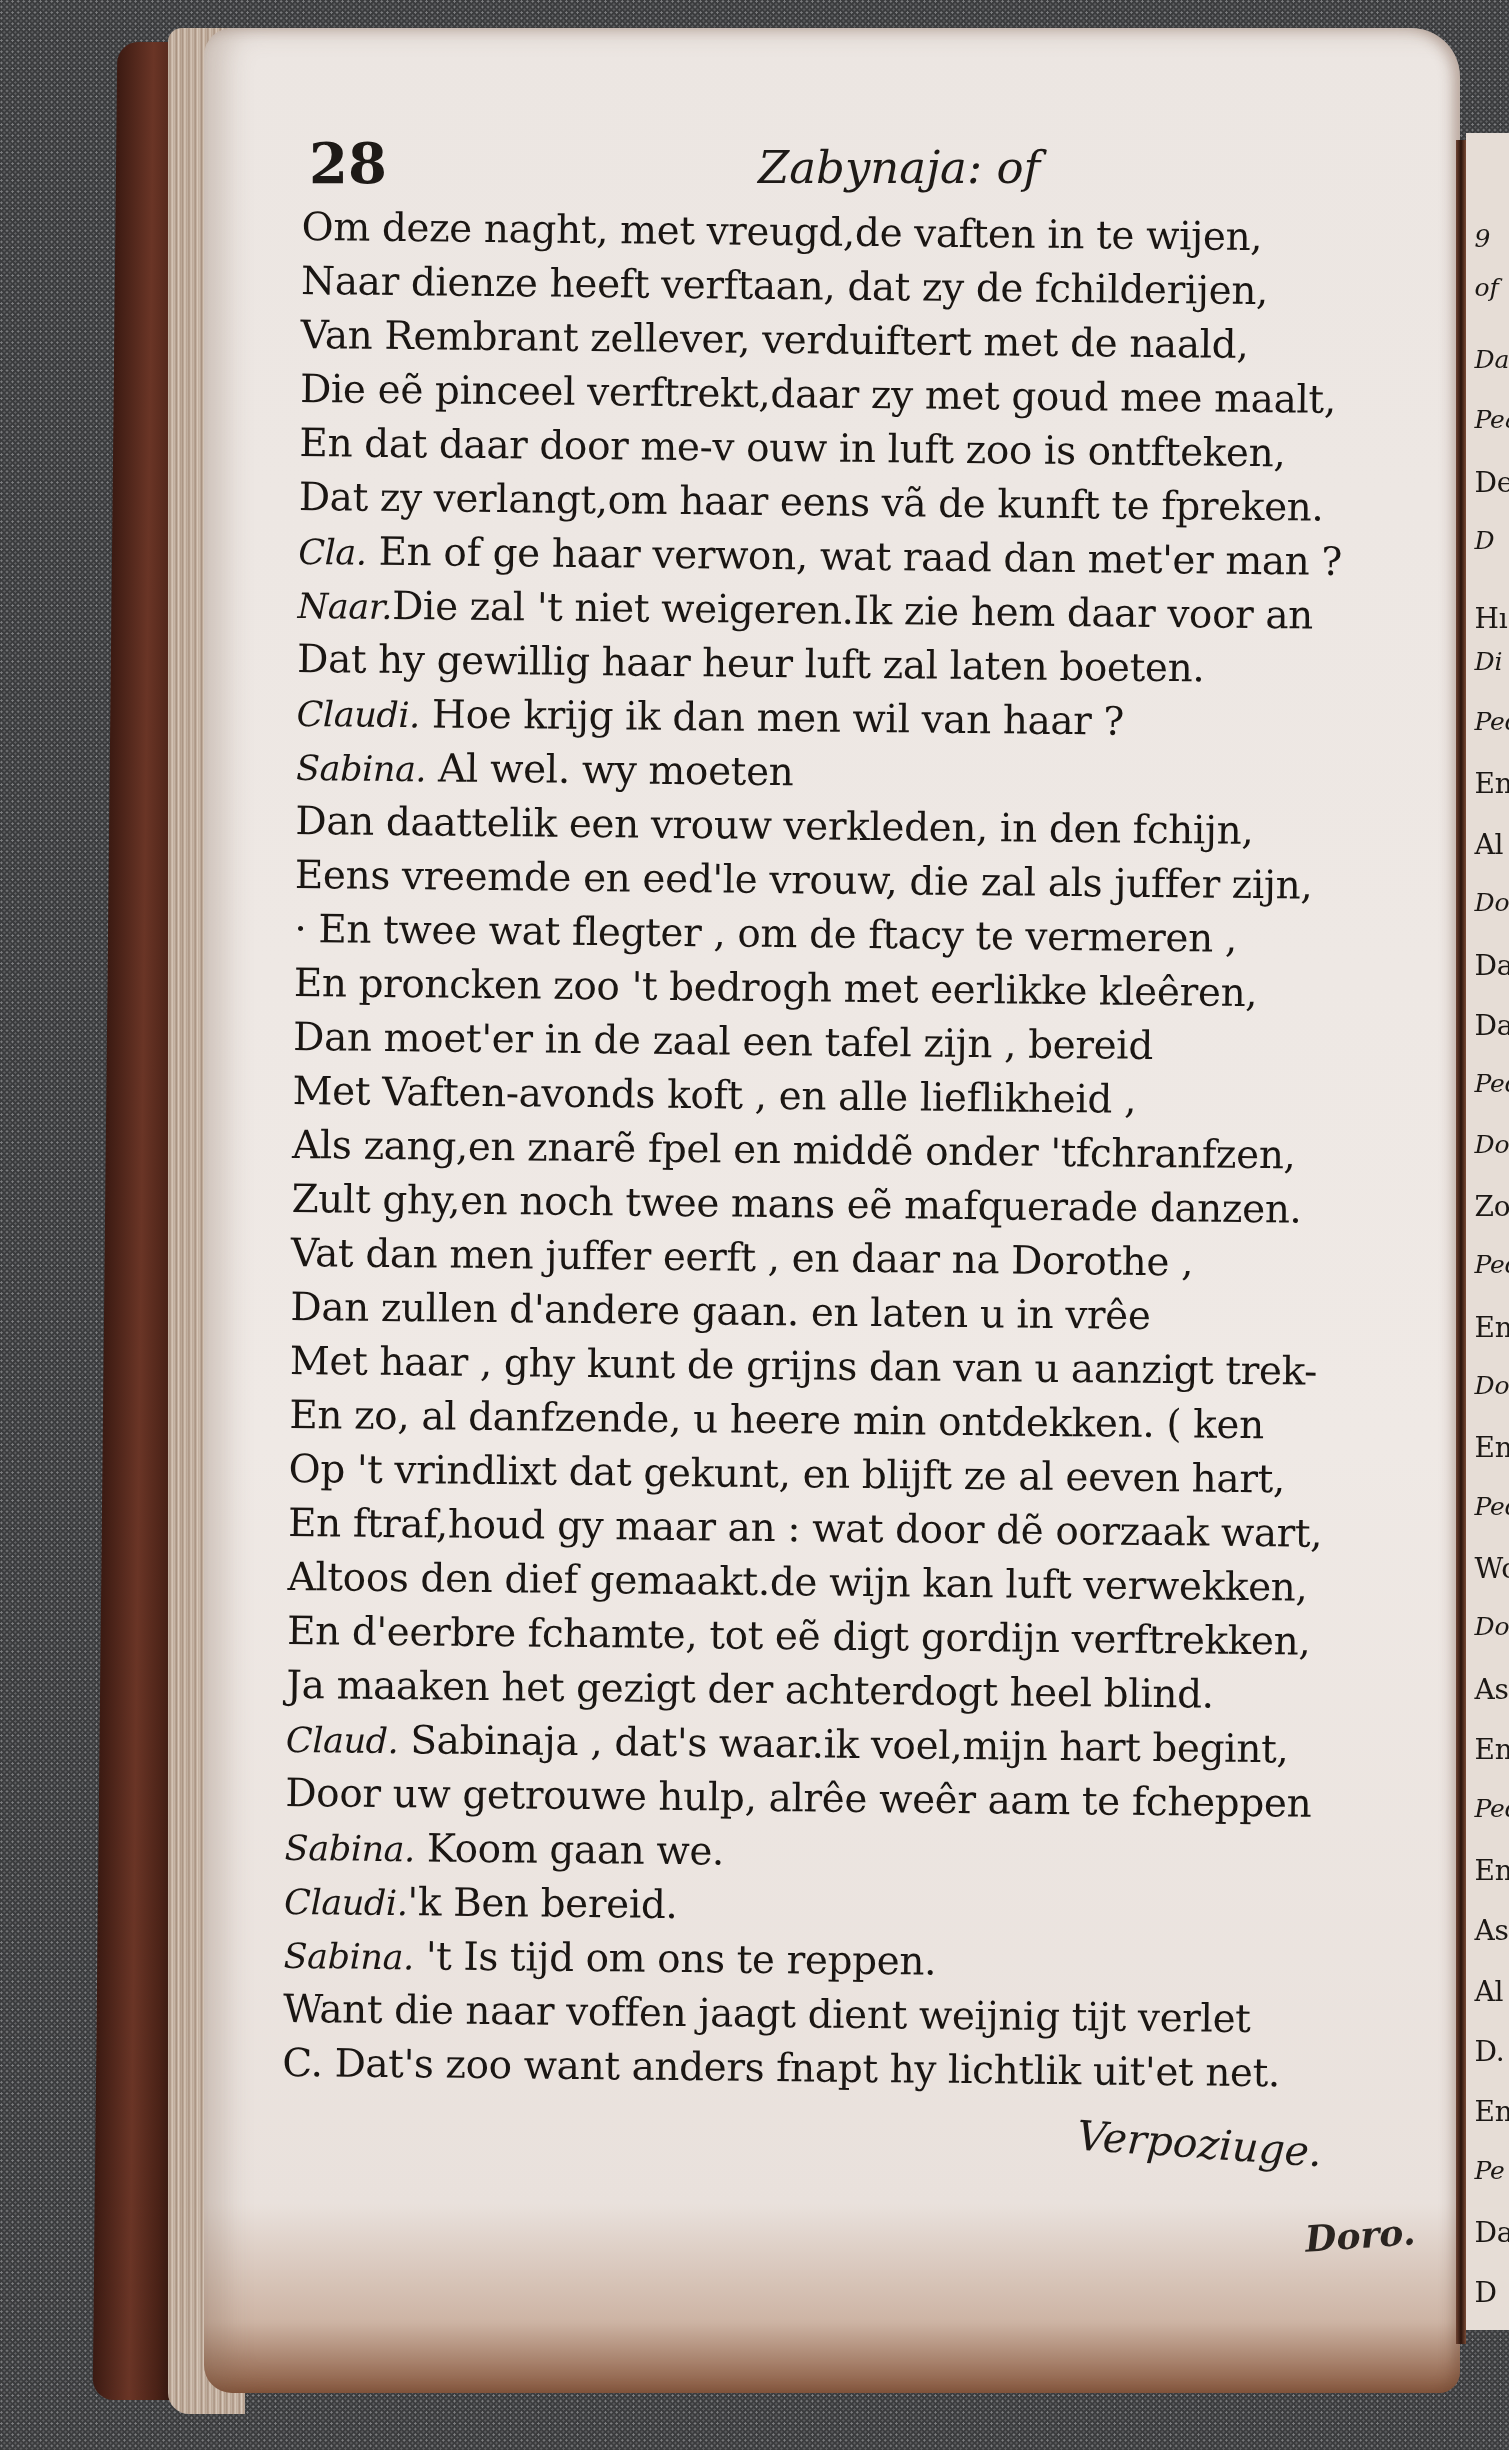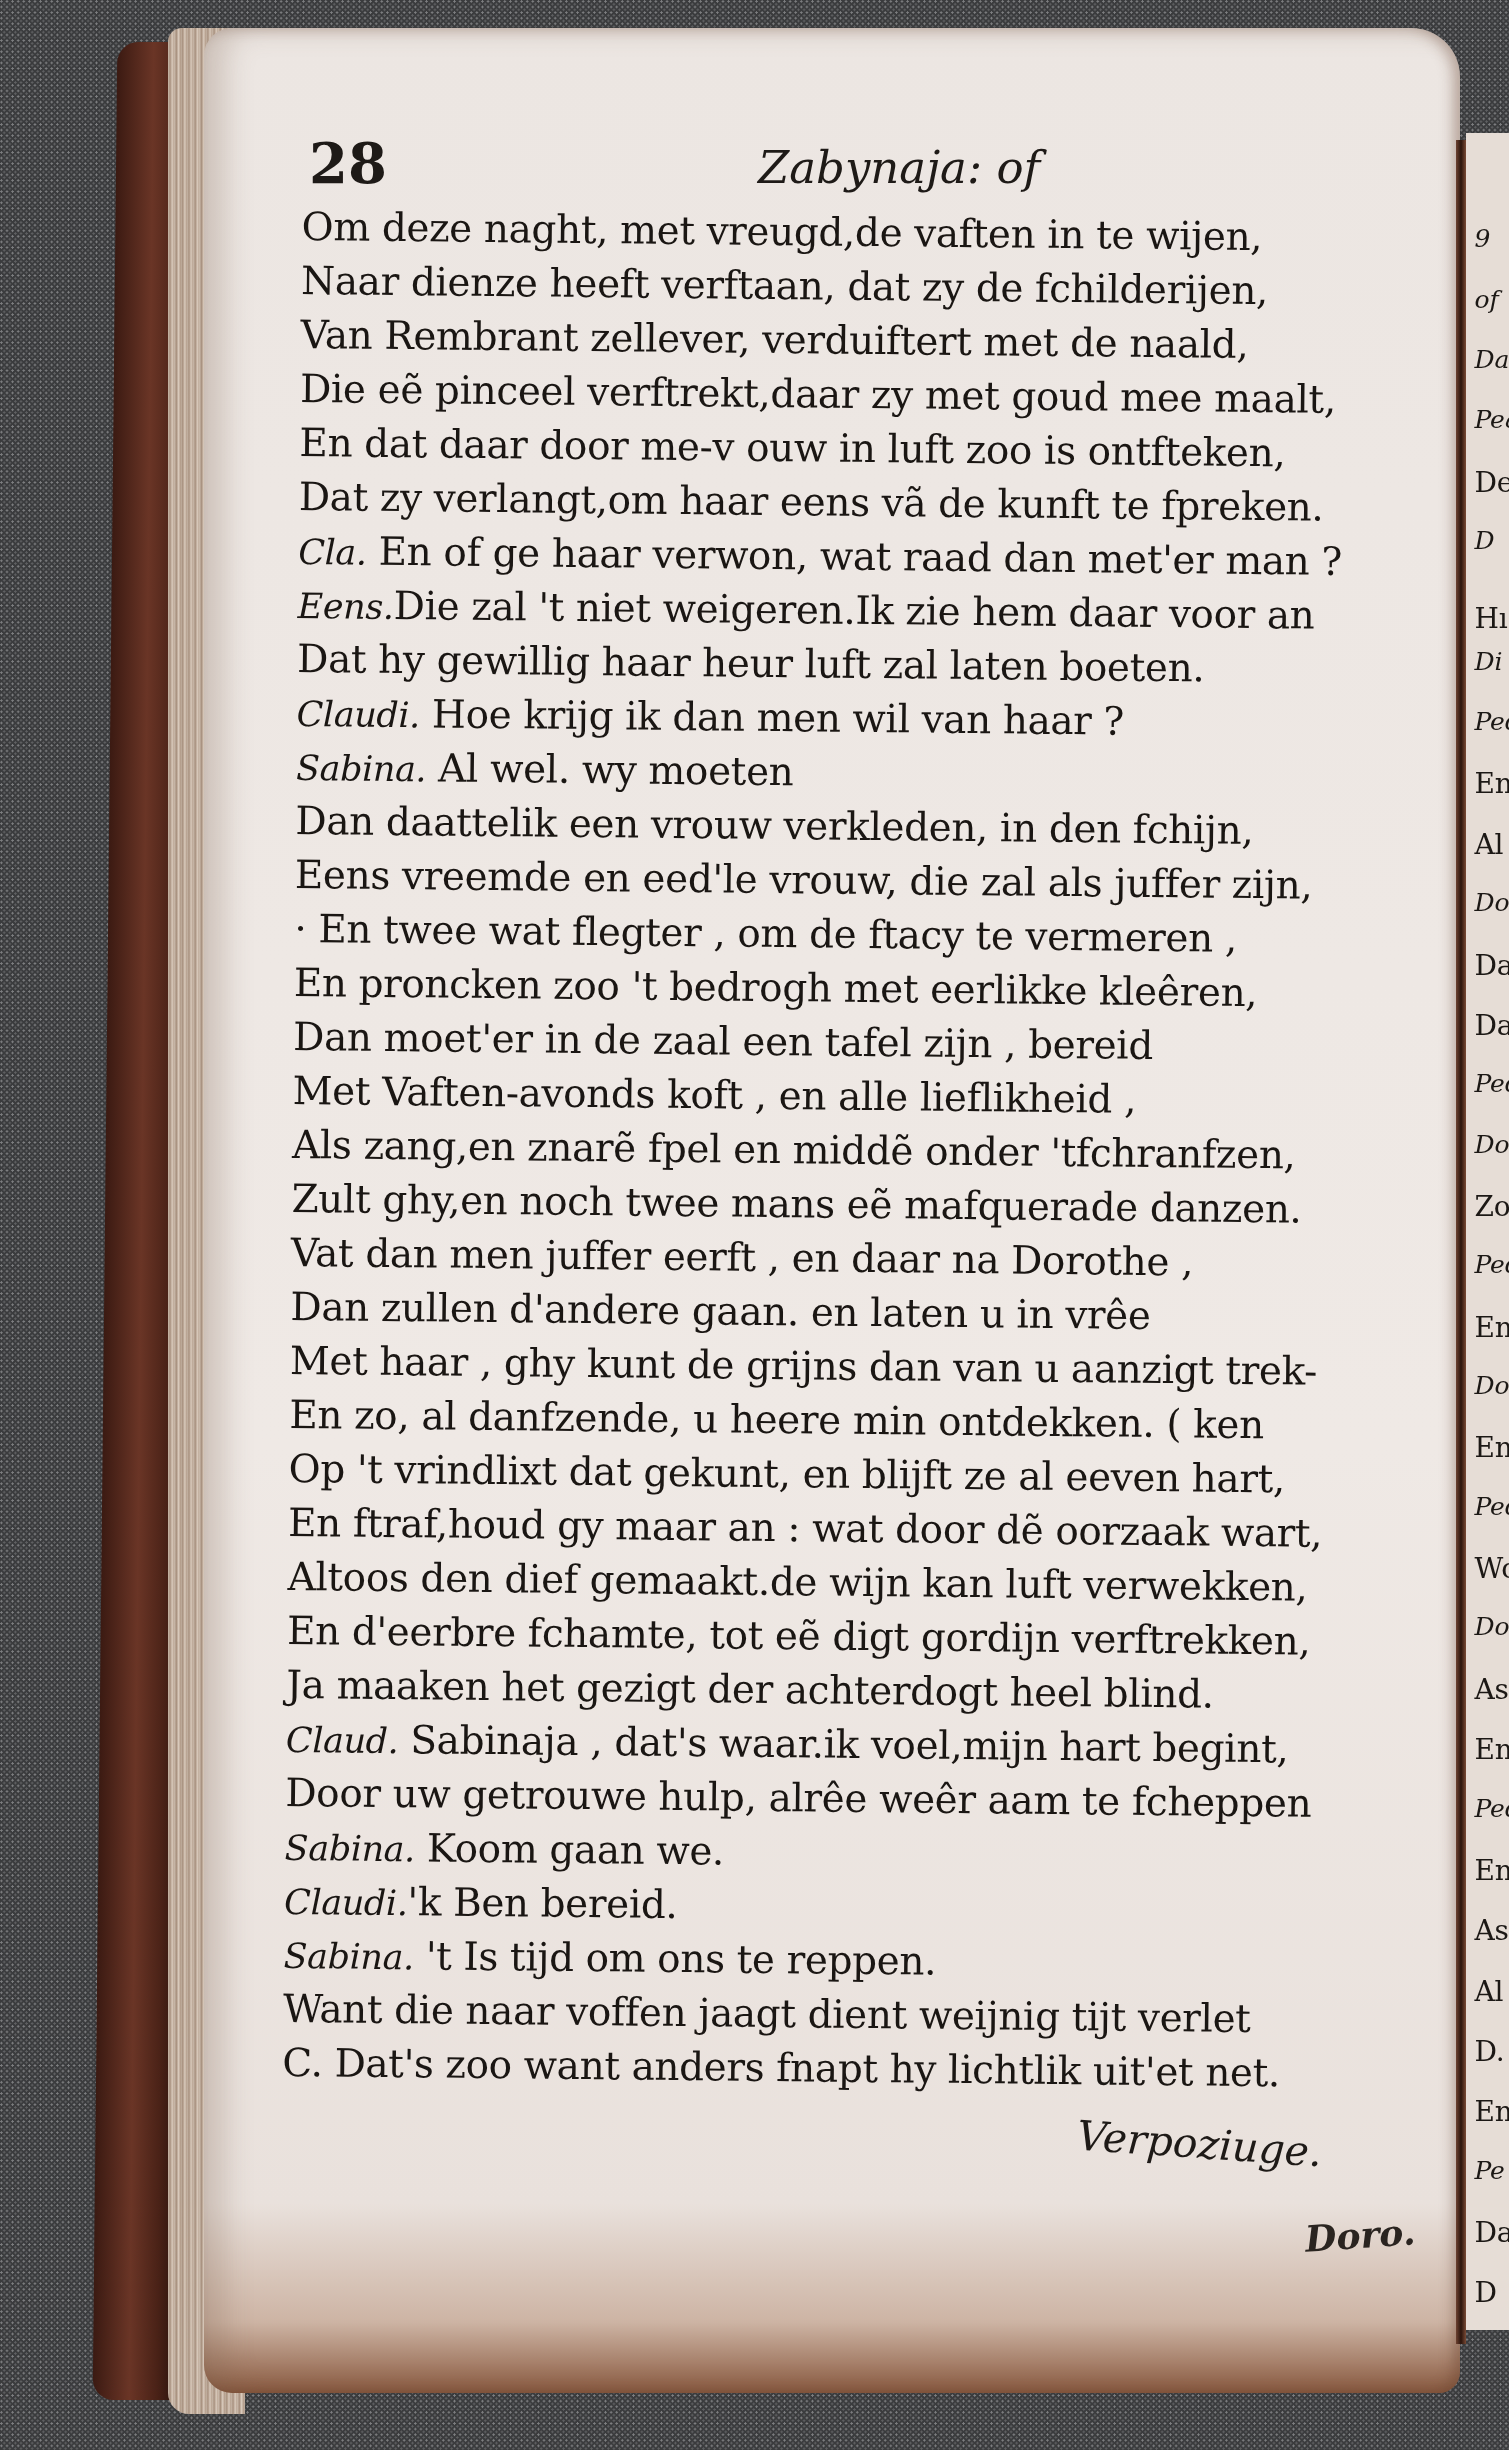--- a/index.html
+++ b/index.html
@@ -62,21 +62,21 @@
 </head>
 <body>
 
 <div class="cover-left"></div>
 <div class="page-edges"></div>
 <div class="page"></div>
 <div class="gutter"></div>
 
 <div class="next-page" id="next-page">
     <div class="frag it" style="top: 91px;">9</div>
-    <div class="frag it" style="top: 152px;">of</div>
+    <div class="frag it" style="top: 140px;">of</div>
     <div class="frag it" style="top: 212px;">Dat</div>
     <div class="frag it" style="top: 272px;">Pea</div>
     <div class="frag" style="top: 333px;">De</div>
     <div class="frag it" style="top: 393px;">D</div>
     <div class="frag" style="top: 453px; margin-top: 16px;">Hı</div>
     <div class="frag it" style="top: 514px;">Di</div>
     <div class="frag it" style="top: 574px;">Pedr</div>
     <div class="frag" style="top: 634px;">En r</div>
     <div class="frag" style="top: 695px;">Al n</div>
     <div class="frag it" style="top: 755px;">Doro</div>
@@ -111,21 +111,21 @@
 </div>
 
 <div class="text-block" id="text-block">
     <div class="line"><span>Om deze naght, met vreugd,de vaften in te wijen,</span></div>
     <div class="line"><span>Naar dienze heeft verftaan, dat zy de fchilderijen,</span></div>
     <div class="line"><span>Van Rembrant zellever, verduiftert met de naald,</span></div>
     <div class="line"><span>Die eẽ pinceel verftrekt,daar zy met goud mee maalt,</span></div>
     <div class="line"><span>En dat  daar door me-v ouw in luft zoo is ontfteken,</span></div>
     <div class="line"><span>Dat zy verlangt,om haar eens vã de kunft te fpreken.</span></div>
     <div class="line"><span class="speaker">Cla.</span><span> En of ge haar verwon, wat raad dan met'er man ?</span></div>
-    <div class="line"><span class="speaker">Eens.</span><span>Die zal 't niet weigeren.Ik zie hem daar voor an</span></div>
+    <div class="line"><span class="speaker">Naar.</span><span>Die zal 't niet weigeren.Ik zie hem daar voor an</span></div>
     <div class="line"><span>Dat hy gewillig haar heur luft zal laten  boeten.</span></div>
     <div class="line"><span class="speaker">Claudi.</span><span> Hoe krijg ik dan men wil van haar ?</span></div>
     <div class="line"><span class="speaker">Sabina.</span><span> Al  wel. wy moeten</span></div>
     <div class="line"><span>Dan daattelik een vrouw verkleden, in den fchijn,</span></div>
     <div class="line"><span>Eens vreemde en eed'le vrouw, die zal als juffer zijn,</span></div>
     <div class="line"><span>· En twee wat flegter ,  om de ftacy te vermeren ,</span></div>
     <div class="line"><span>En proncken zoo 't bedrogh met eerlikke kleêren,</span></div>
     <div class="line"><span>Dan moet'er in de zaal een tafel zijn ,  bereid</span></div>
     <div class="line"><span>Met Vaften-avonds koft ,  en alle lieflikheid ,</span></div>
     <div class="line"><span>Als zang,en znarẽ fpel en middẽ onder 'tfchranfzen,</span></div>

